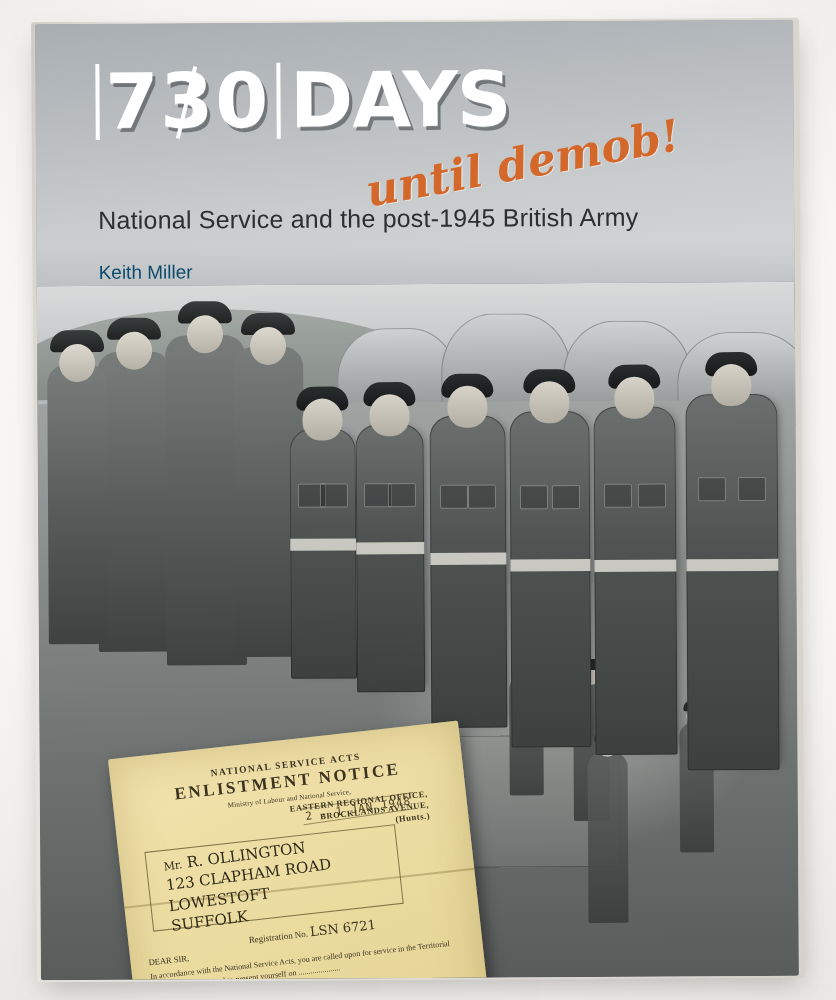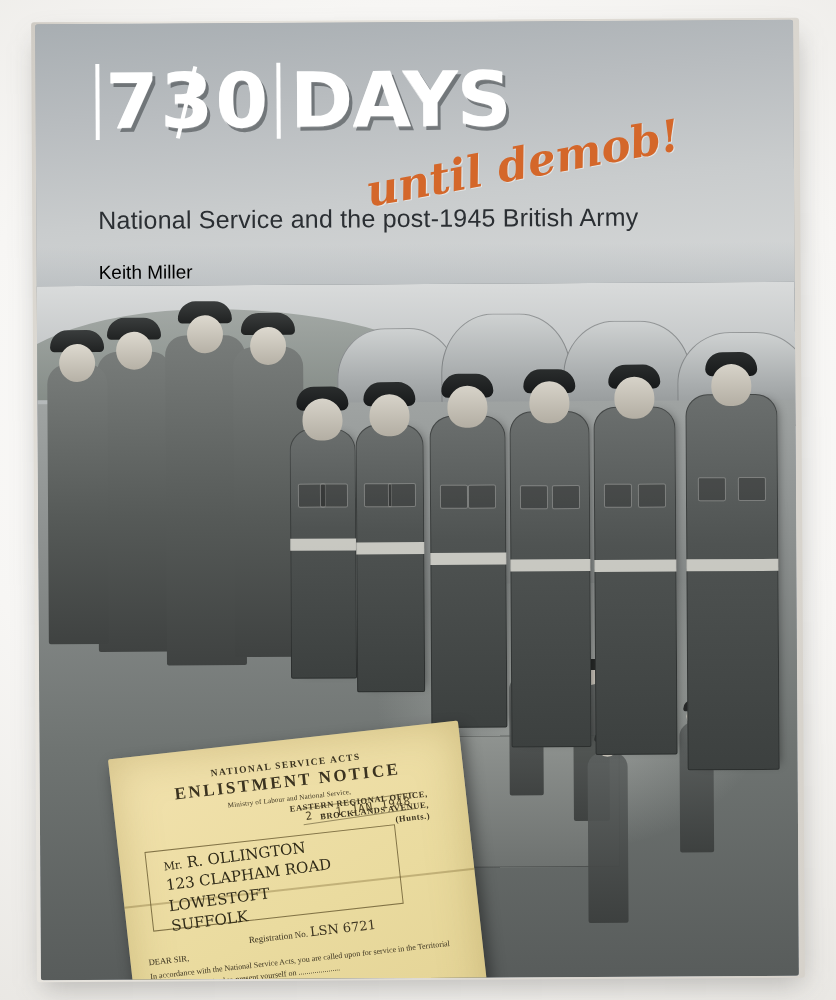--- a/index.html
+++ b/index.html
@@ -135,21 +135,21 @@
     font-size: 25px;
     color: #2b2f33;
     letter-spacing: 0.2px;
     white-space: nowrap;
   }
   .author {
     position: absolute;
     left: 62px;
     top: 238px;
     font-size: 19px;
-    color: #000000;
+    color: #0c4a6e;
   }
 
   
   .photo {
     position: absolute;
     left: 0;
     top: 262px;
     width: 100%;
     height: 694px;
     overflow: hidden;

